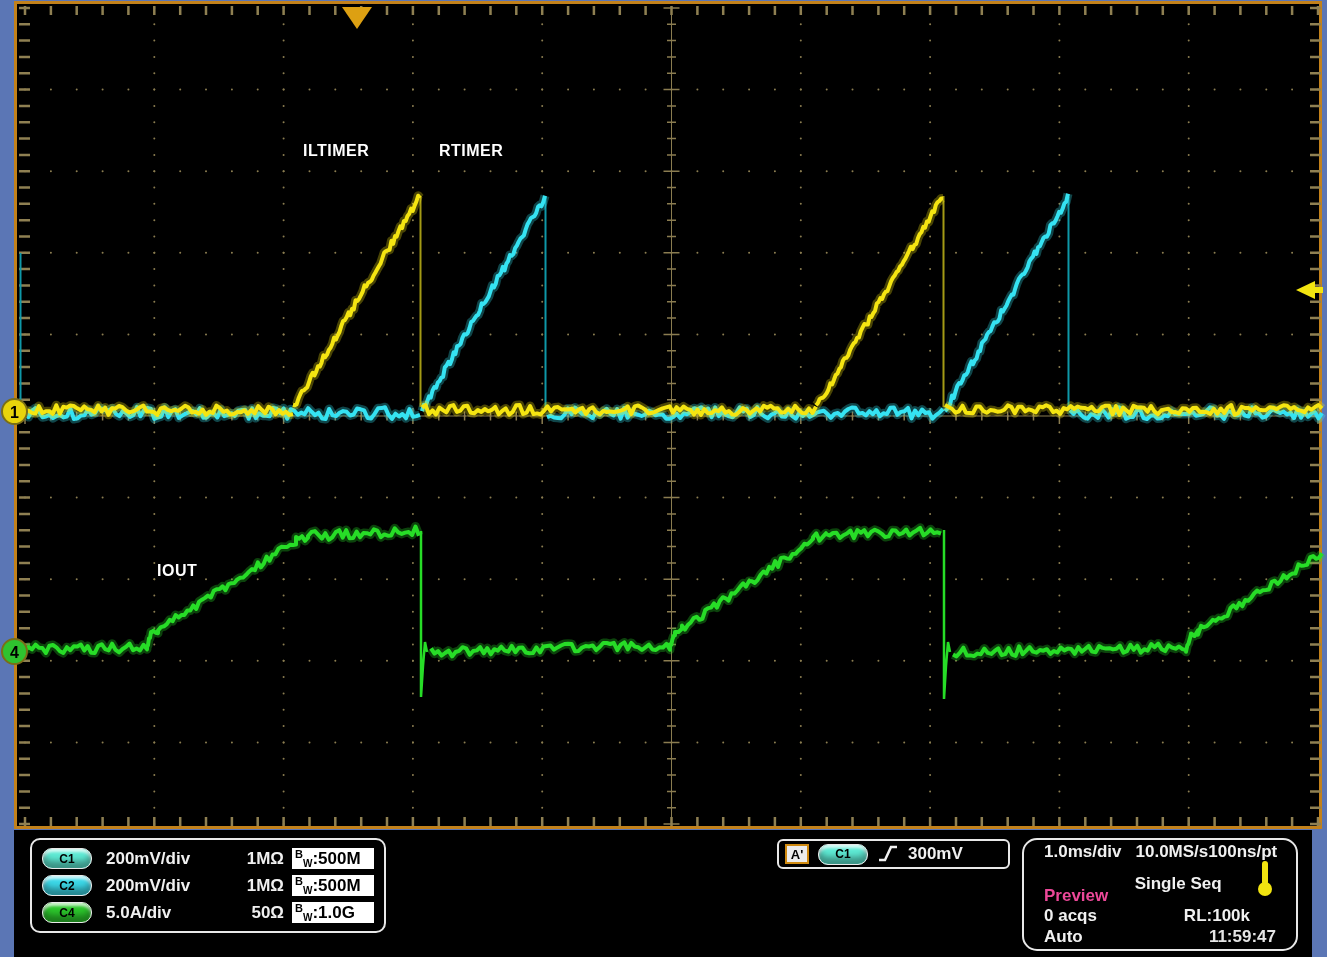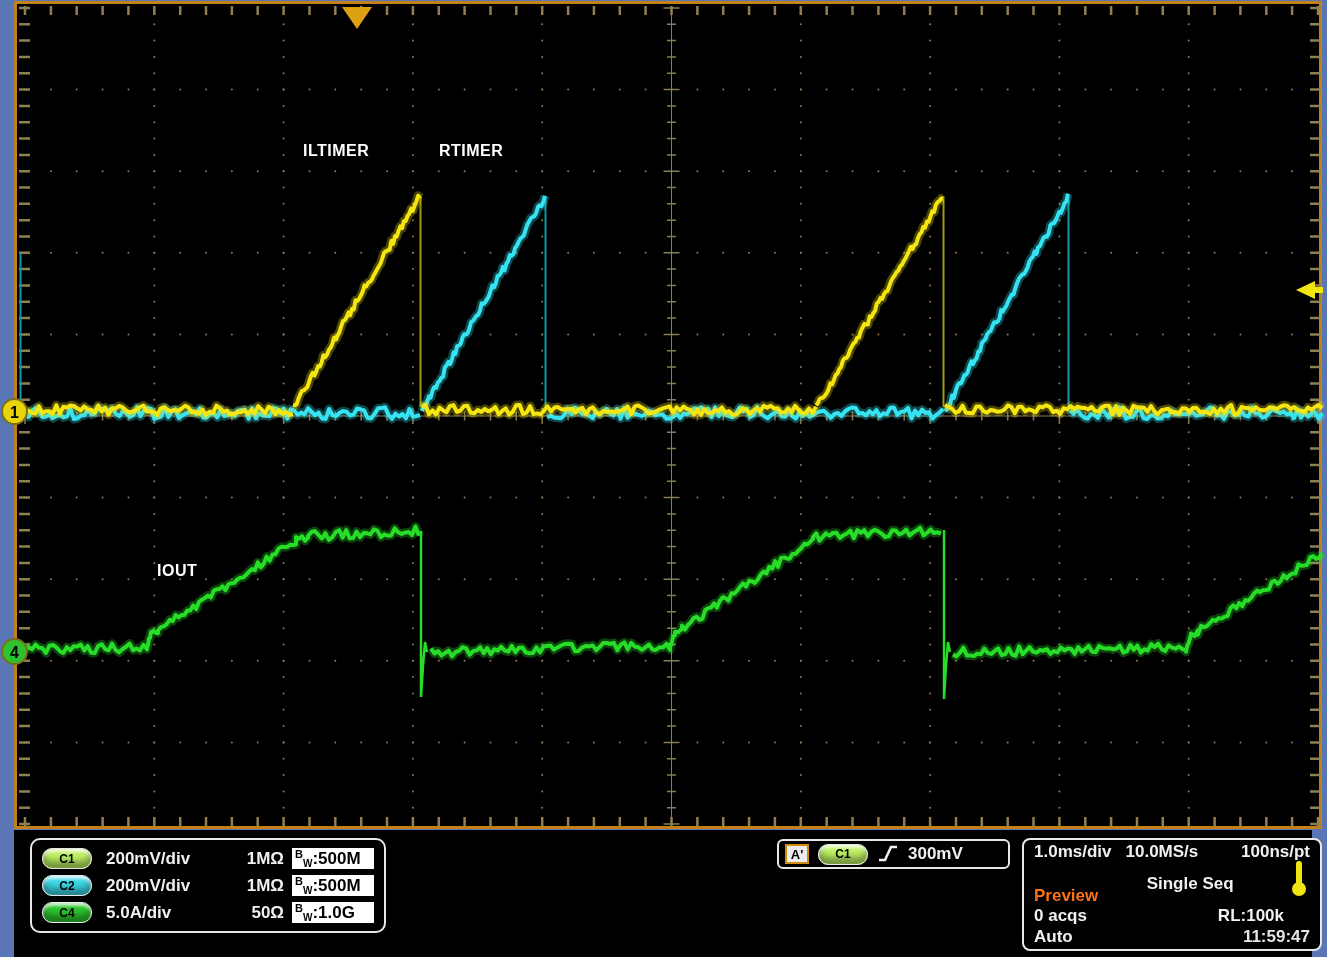--- a/index.html
+++ b/index.html
@@ -17,37 +17,37 @@
       border-left:15px solid transparent;border-right:15px solid transparent;
       border-top:22px solid #dda012;}
   .panel{position:absolute;background:#000;border:2px solid #e8e8e8;box-sizing:border-box;
          color:#f0f0f0;font-size:17px;z-index:3;}
   .ch-panel{left:30px;top:838px;width:356px;height:95px;border-radius:10px;
             display:flex;flex-direction:column;justify-content:space-evenly;padding:2px 10px;}
   .ch-row{display:flex;align-items:center;}
   .pill{width:48px;height:19px;border-radius:10px;display:flex;align-items:center;justify-content:center;
         font-size:12px;color:#000;border:1px solid #e8e8e8;
         box-shadow:inset 0 -7px 6px rgba(0,0,0,.38), inset 0 3px 3px rgba(255,255,255,.75);}
-  .pill-c1{background:#bef264;}
+  .pill-c1{background:#5eead4;}
   .pill-c2{background:#3cd8e8;}
   .pill-c4{background:#2cc62c;}
   .ch-scale{margin-left:14px;}
   .ch-imp{margin-left:auto;width:54px;text-align:right;}
   .bw-box{margin-left:8px;width:82px;height:21px;background:#fff;color:#000;
           display:flex;align-items:center;justify-content:flex-start;padding-left:3px;box-sizing:border-box;}
   .bw-top{font-size:11px;align-self:flex-start;line-height:12px;}
   .bw-sub{font-size:10px;align-self:flex-end;line-height:11px;}
   .trig-panel{left:777px;top:839px;width:233px;height:30px;border-radius:6px;
               display:flex;align-items:center;padding:0 6px;gap:9px;}
   .abadge{width:24px;height:20px;background:#ececec;border:2px solid #d08a10;color:#000;
           font-size:13px;display:flex;align-items:center;justify-content:center;box-sizing:border-box;}
-  .tb-panel{left:1022px;top:838px;width:300px;height:113px;border-radius:8px;
-            display:flex;flex-direction:column;justify-content:space-evenly;padding:2px 10px;}
+  .tb-panel{left:1022px;top:838px;width:276px;height:113px;border-radius:15px;
+            display:flex;flex-direction:column;justify-content:space-evenly;padding:2px 20px;}
   .tb-row{display:flex;align-items:center;position:relative;}
-  .yellow-text{color:#f97316;margin-top:23px;}
+  .yellow-text{color:#ec4899;margin-top:23px;}
   .orange-text{color:#e5e5e5;}
   .thermo{position:absolute;right:2px;top:-4px;}
 </style>
 </head>
 <body>
 
 <div class="screen">
 
   <div class="plot-frame"></div>
   <div class="bottom-bar"></div>

